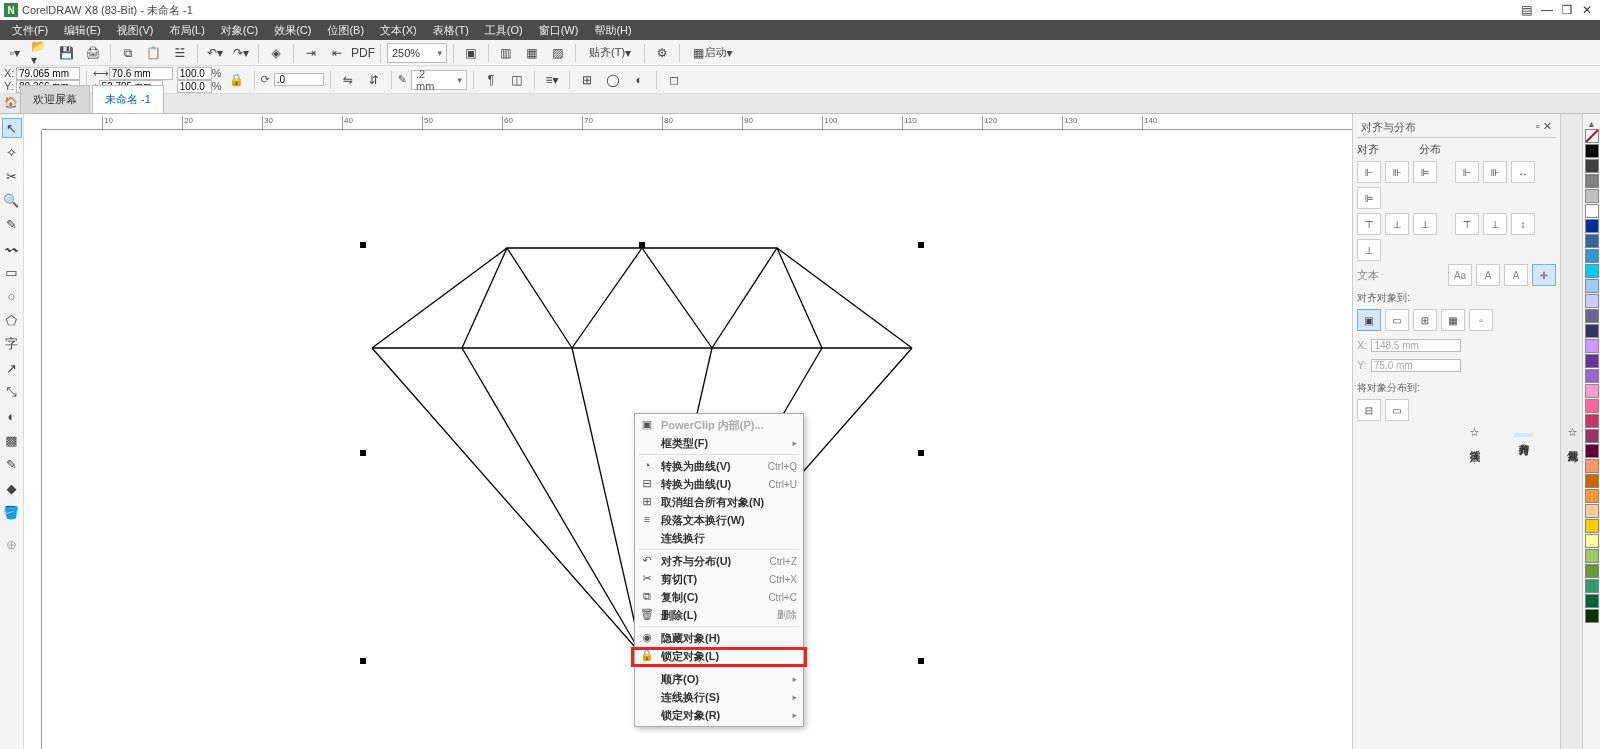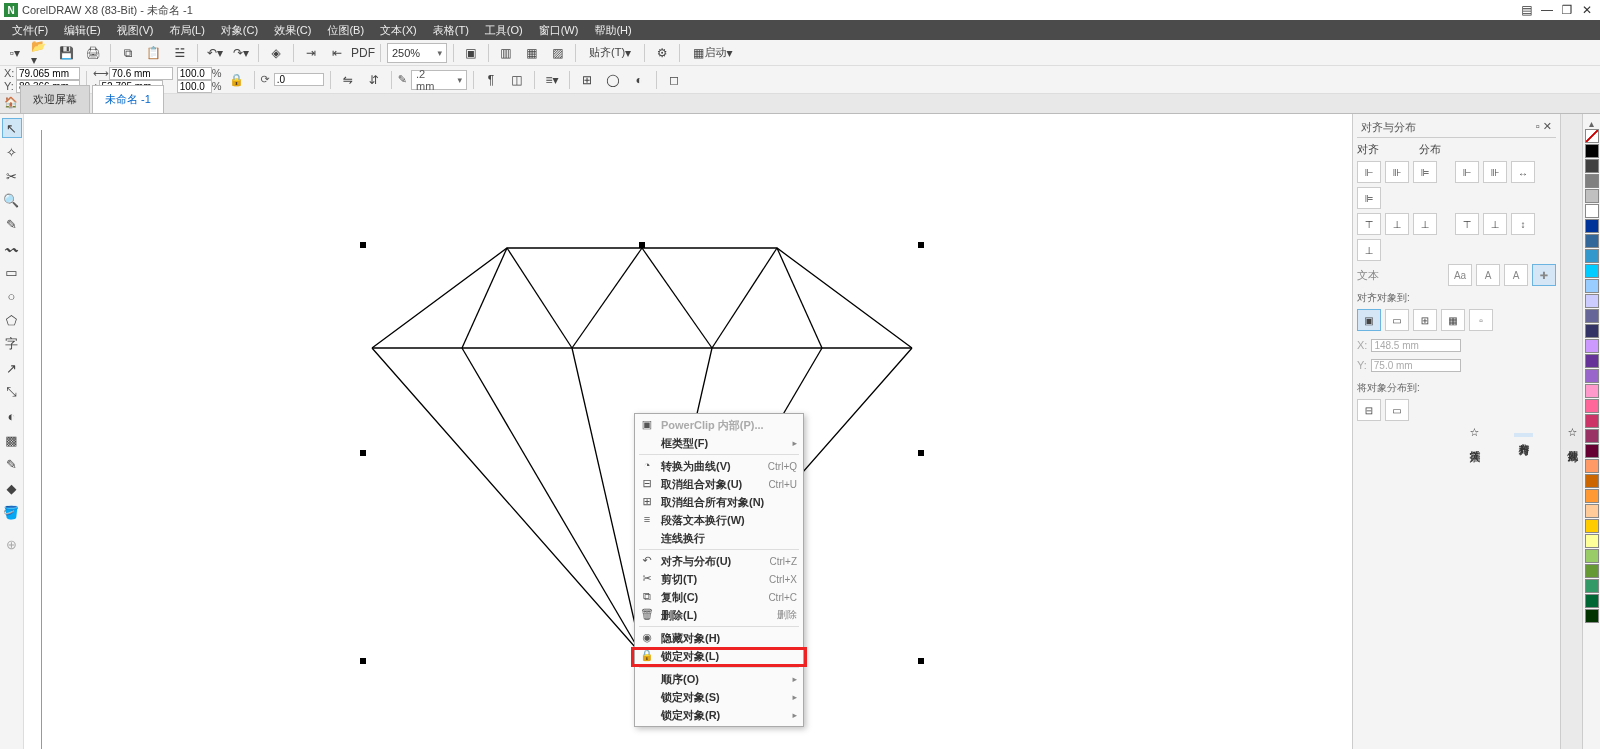--- a/index.html
+++ b/index.html
@@ -225,20 +225,36 @@
     <div class="tool">⤡</div>
     <div class="tool">◐</div>
     <div class="tool">▩</div>
     <div class="tool">✎</div>
     <div class="tool">◆</div>
     <div class="tool">🪣</div>
     <div class="tool" style="margin-top:8px;color:#aaa">⊕</div>
   </div>
 
   <div class="canvaswrap">
+    <div class="ruler-h">
+      <span class="tick" style="left:60px">10</span>
+      <span class="tick" style="left:140px">20</span>
+      <span class="tick" style="left:220px">30</span>
+      <span class="tick" style="left:300px">40</span>
+      <span class="tick" style="left:380px">50</span>
+      <span class="tick" style="left:460px">60</span>
+      <span class="tick" style="left:540px">70</span>
+      <span class="tick" style="left:620px">80</span>
+      <span class="tick" style="left:700px">90</span>
+      <span class="tick" style="left:780px">100</span>
+      <span class="tick" style="left:860px">110</span>
+      <span class="tick" style="left:940px">120</span>
+      <span class="tick" style="left:1020px">130</span>
+      <span class="tick" style="left:1100px">140</span>
+    </div>
     <div class="ruler-v"></div>
     <div class="canvas">
 
       <svg class="diamond-svg" width="560" height="430">
         <g stroke="#000" stroke-width="1.3" fill="none">
           <polyline points="10,108 145,8 415,8 550,108"></polyline>
           <line x1="10" y1="108" x2="550" y2="108"></line>
           <polyline points="10,108 280,415 550,108"></polyline>
           <line x1="145" y1="8" x2="100" y2="108"></line>
           <line x1="145" y1="8" x2="210" y2="108"></line>
@@ -274,21 +290,21 @@
           <span class="sub">▸</span>
         </div>
       <div class="cmsep"></div>
       <div class="cmitem">
           <span class="cmicon">◔</span>
           <span class="label">转换为曲线(V)</span>
           <span class="shortcut">Ctrl+Q</span>
         </div>
       <div class="cmitem">
           <span class="cmicon">⊟</span>
-          <span class="label">取消组合对象(U)</span>
+          <span class="label">转换为曲线(U)</span>
           <span class="shortcut">Ctrl+U</span>
         </div>
       <div class="cmitem">
           <span class="cmicon">⊞</span>
           <span class="label">取消组合所有对象(N)</span>
         </div>
       <div class="cmitem">
           <span class="cmicon">≡</span>
           <span class="label">段落文本换行(W)</span>
         </div>
@@ -324,21 +340,21 @@
       <div class="cmitem">
           <span class="cmicon">🔒</span>
           <span class="label">锁定对象(L)</span>
         </div>
       <div class="cmsep"></div>
       <div class="cmitem">
           <span class="label">顺序(O)</span>
           <span class="sub">▸</span>
         </div>
       <div class="cmitem">
-          <span class="label">锁定对象(S)</span>
+          <span class="label">连线换行(S)</span>
           <span class="sub">▸</span>
         </div>
       <div class="cmitem">
           <span class="label">锁定对象(R)</span>
           <span class="sub">▸</span>
         </div>
     </div>
     <div class="cmhighlight"></div>
   </div>
 

